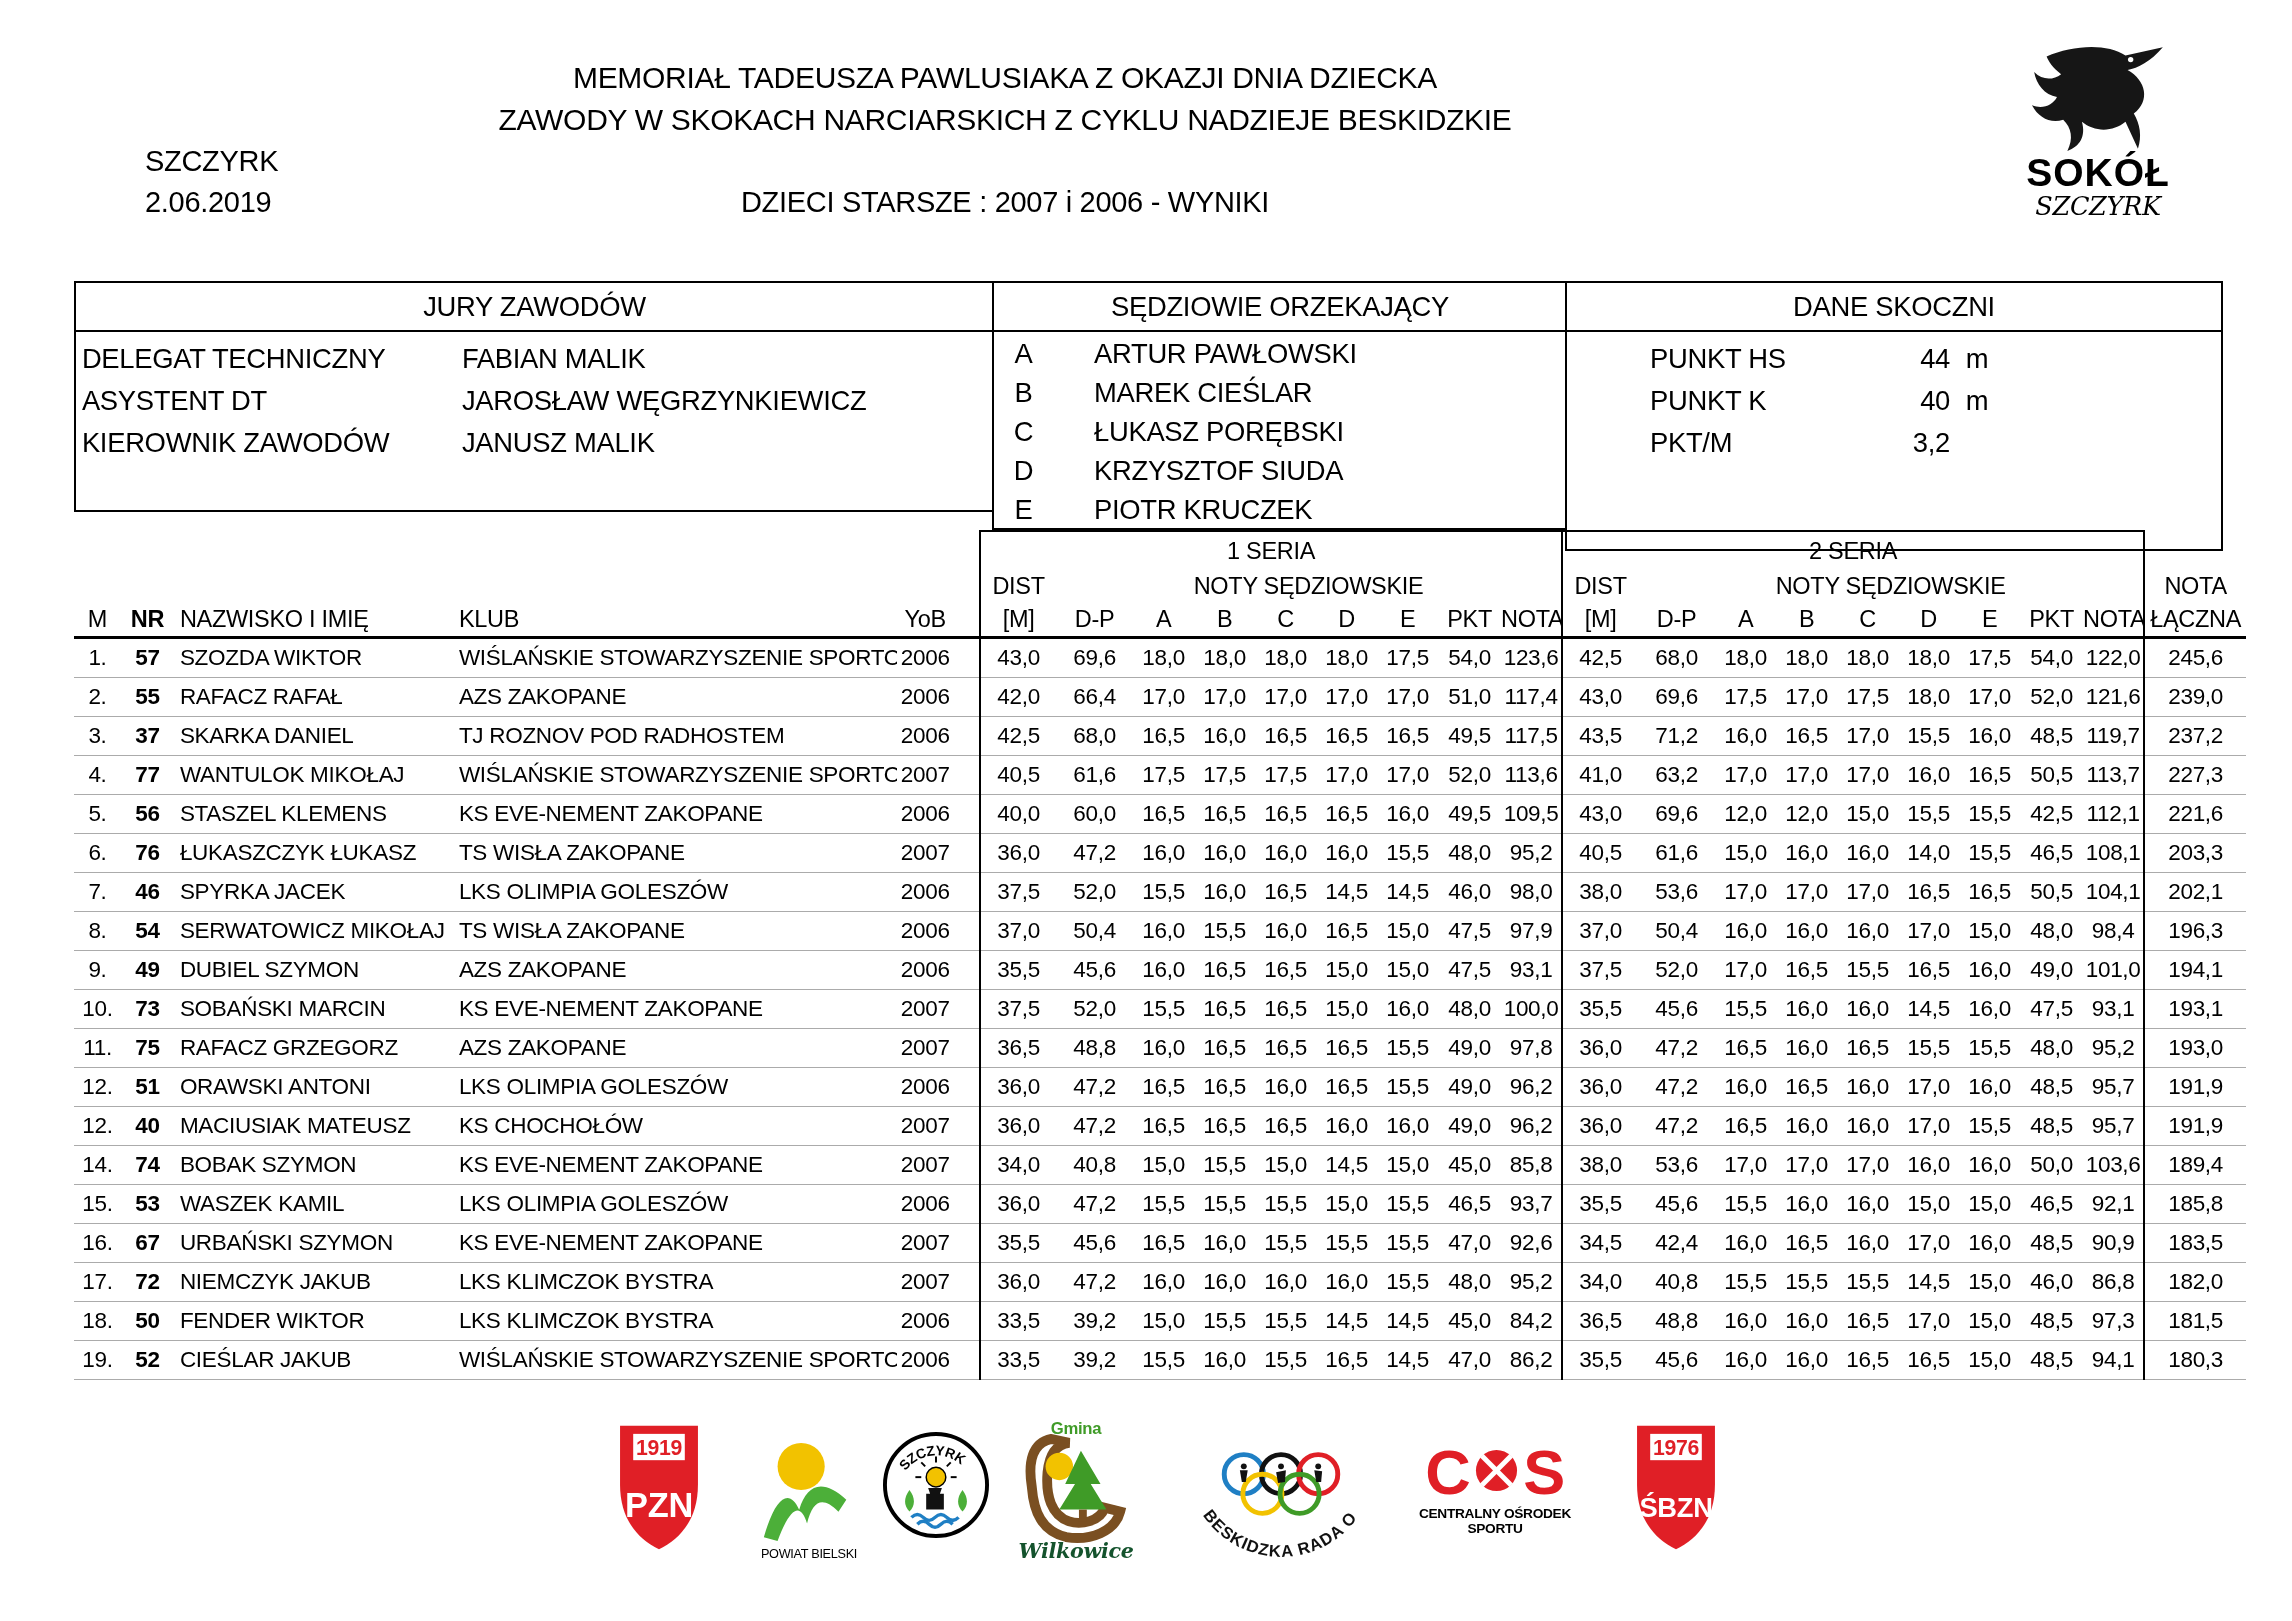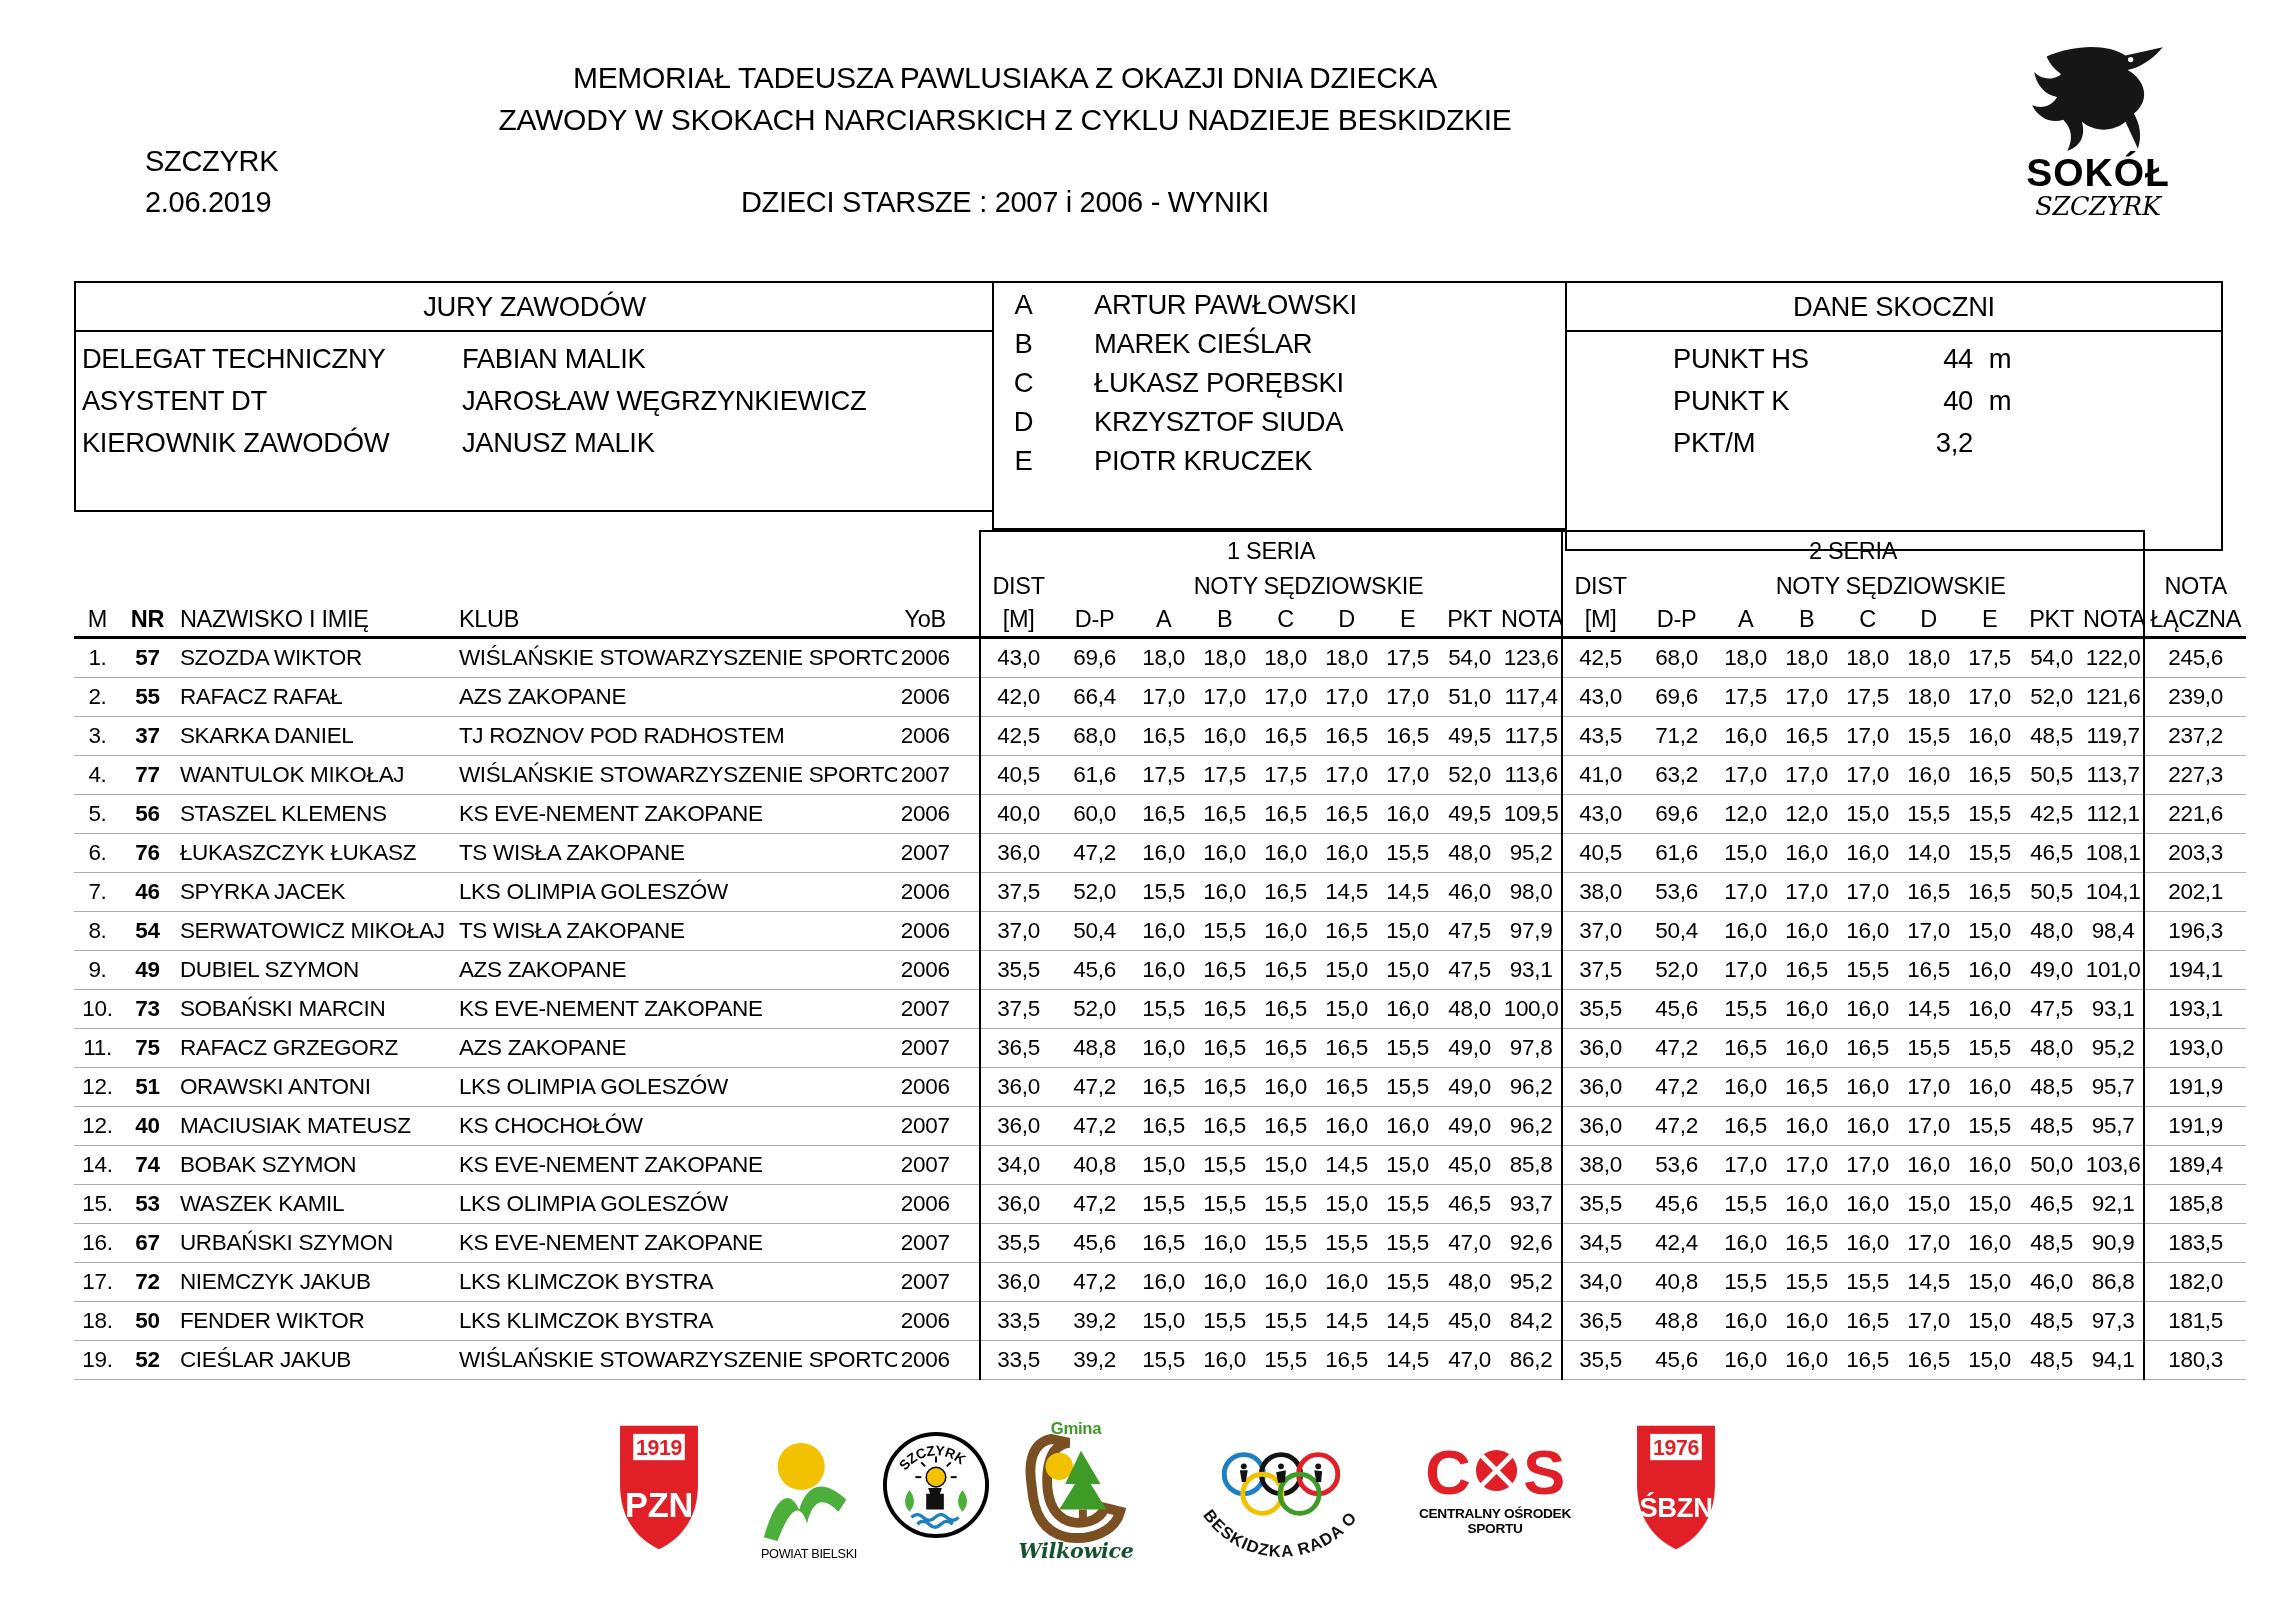--- a/index.html
+++ b/index.html
@@ -19,21 +19,21 @@
   
   .box { position:absolute; border:2.9px solid #000; background:#fff; box-sizing:border-box; }
   .box-title { height:47px; line-height:47px; text-align:center; font-size:27.4px; border-bottom:2.9px solid #000; }
   .info-row { display:flex; align-items:center; height:42px; font-size:27.4px; white-space:nowrap; }
   .jury-rows { padding-top:5.9px; }
   .jury-role { width:380px; padding-left:5.9px; }
   .judge-rows { padding-top:2px; }
   .judge-row { height:39px; }
   .judge-letter { width:59px; text-align:center; }
   .judge-name { padding-left:41px; }
-  .hill-rows { padding-top:5.9px;margin-left:23px; }
+  .hill-rows { padding-top:5.9px; }
   .hill-label { width:214px; padding-left:83px; }
   .hill-value { width:86px; text-align:right; }
   .hill-unit { padding-left:15.7px; }
   
   .res-table { position:absolute; left:74px; top:530px; width:2171px;
     border-collapse:collapse; table-layout:fixed; font-size:22.5px; }
   .res-table th, .res-table td { padding:0; overflow:hidden; white-space:nowrap; }
   .res-table thead th { font-weight:normal; text-align:center; vertical-align:middle; }
   tr.row-a th { height:38px; font-size:23.5px; }
   tr.row-b th { height:32px; font-size:23.5px; }
@@ -90,20 +90,21 @@
           <div class="jury-name">JAROSŁAW WĘGRZYNKIEWICZ</div>
         </div>
         <div class="info-row">
           <div class="jury-role">KIEROWNIK ZAWODÓW</div>
           <div class="jury-name">JANUSZ MALIK</div>
         </div>
       </div>
   </div>
 
   <div class="box" style="left:992px; top:281px; width:576px; height:249px;">
+    <div class="box-title">SĘDZIOWIE ORZEKAJĄCY</div>
     <div class="judge-rows">
         <div class="info-row judge-row">
           <div class="judge-letter">A</div>
           <div class="judge-name">ARTUR PAWŁOWSKI</div>
         </div>
         <div class="info-row judge-row">
           <div class="judge-letter">B</div>
           <div class="judge-name">MAREK CIEŚLAR</div>
         </div>
         <div class="info-row judge-row">

